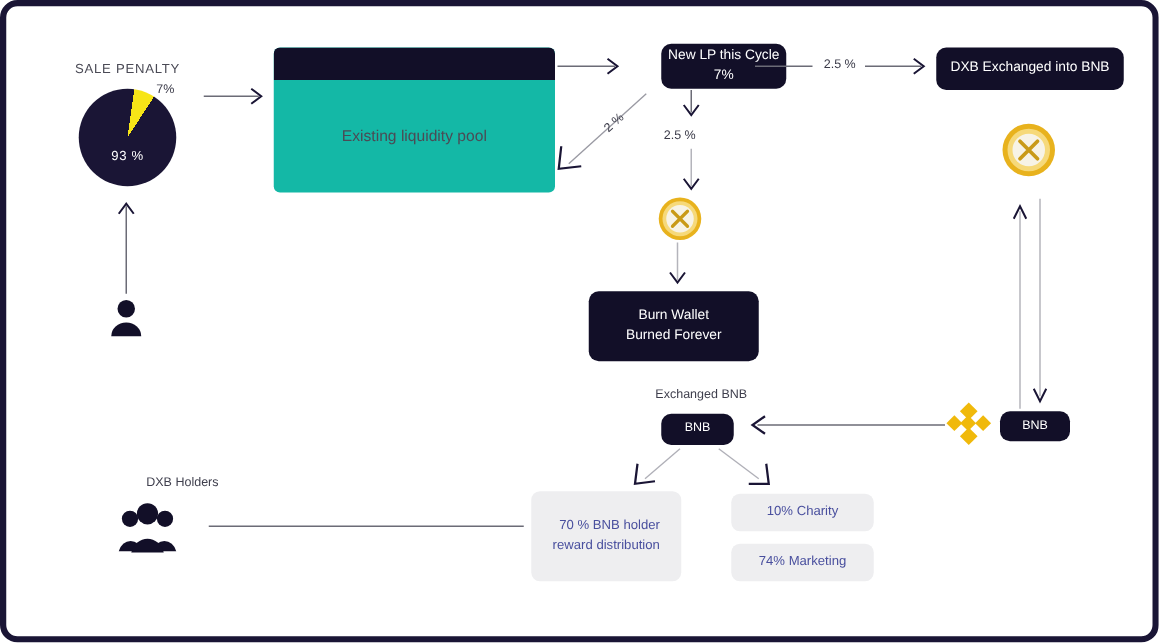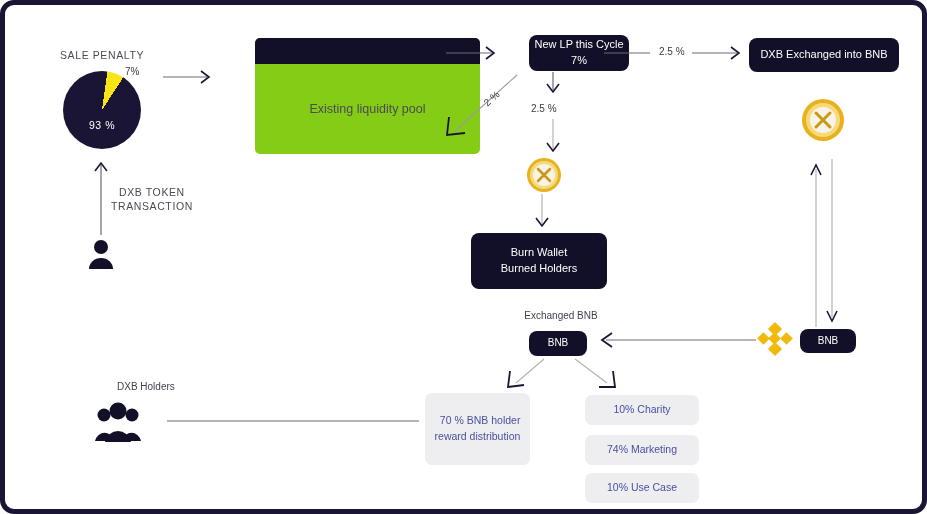--- a/index.html
+++ b/index.html
@@ -84,24 +84,23 @@
     text-align: right;
     font-size: 10.5px;
     line-height: 1.5;
     box-sizing: border-box;
     white-space: pre-line;
   }
   .light-box.accent { color: #494f9e; }
 
   
   .lp-panel {
-    background: #84cc16;
+    background: #14b8a6;
     border-radius: 5px;
     overflow: hidden;
-    margin-left: 36px;
   }
   .lp-head {
     height: 26px;
     background: #120f28;
   }
   .lp-body {
     height: calc(100% - 26px);
     display: flex;
     align-items: center;
     justify-content: center;
@@ -128,22 +127,20 @@
   <svg class="abs" style="left:158px; top:62px;" width="56" height="20">
     <line x1="0" y1="10" x2="44" y2="10" stroke="#6b6b76" stroke-width="1.2"></line>
     <polyline points="38,4 46,10 38,16" fill="none" stroke="#1a1535" stroke-width="1.6"></polyline>
   </svg>
 
   <svg class="abs" style="left:88px; top:152px;" width="16" height="78">
     <line x1="8" y1="78" x2="8" y2="8" stroke="#6b6b76" stroke-width="1.2"></line>
     <polyline points="2,14 8,6 14,14" fill="none" stroke="#1a1535" stroke-width="1.6"></polyline>
   </svg>
 
-  <div class="abs cap" style="left:106px; top:180px; text-align:center;">DXB TOKEN
-TRANSACTION</div>
 
   <svg class="abs" style="left:82px; top:234px;" width="28" height="30">
     <circle cx="14" cy="8" r="7" fill="#120f28"></circle>
     <path d="M2 30 A12 11 0 0 1 26 30 Z" fill="#120f28"></path>
   </svg>
 
   <div class="abs lp-panel" style="left:214px; top:33px; width:225px; height:116px;">
     <div class="lp-head"></div>
     <div class="lp-body">Existing liquidity pool</div>
   </div>
@@ -179,21 +176,21 @@
     <circle cx="18" cy="18" r="11" fill="#f7f3e6"></circle>
     <path d="M12 12 L24 24 M24 12 L12 24" stroke="#c99a18" stroke-width="2.6" stroke-linecap="round"></path>
   </svg>
 
   <svg class="abs" style="left:529px; top:189px;" width="16" height="38">
     <line x1="8" y1="0" x2="8" y2="30" stroke="#b4b4bb" stroke-width="1.2"></line>
     <polyline points="2,24 8,32 14,24" fill="none" stroke="#1a1535" stroke-width="1.6"></polyline>
   </svg>
 
   <div class="abs dark-box" style="left:466px; top:228px; width:136px; height:56px;">Burn Wallet
-Burned Holders</div>
+Burned Forever</div>
 
   <svg class="abs" style="left:599px; top:38px;" width="145" height="20">
     <line x1="0" y1="10" x2="46" y2="10" stroke="#6b6b76" stroke-width="1.2"></line>
     <line x1="88" y1="10" x2="133" y2="10" stroke="#6b6b76" stroke-width="1.2"></line>
     <polyline points="127,4 135,10 127,16" fill="none" stroke="#1a1535" stroke-width="1.6"></polyline>
   </svg>
   <div class="abs pct-label" style="left:654px; top:41px;">2.5 %</div>
 
   <div class="abs dark-box" style="left:744px; top:33px; width:150px; height:34px;">DXB Exchanged into BNB</div>
 
@@ -250,22 +247,21 @@
     <circle cx="39" cy="12" r="6.5" fill="#120f28"></circle>
     <path d="M29 38 A10 12 0 0 1 48 38 Z" fill="#120f28"></path>
     <circle cx="25" cy="8" r="8.5" fill="#120f28"></circle>
     <path d="M12 39 A13.5 15 0 0 1 38 39 Z" fill="#120f28"></path>
   </svg>
 
   <svg class="abs" style="left:162px; top:413px;" width="256" height="6">
     <line x1="0" y1="3" x2="252" y2="3" stroke="#6b6b76" stroke-width="1.2"></line>
   </svg>
 
-  <div class="abs light-box accent" style="left:420px; top:388px; width:105px; height:72px;">70 % BNB holder
+  <div class="abs light-box accent" style="left:420px; top:388px; width:120px; height:72px;">70 % BNB holder
 reward distribution</div>
 
   <div class="abs light-box accent" style="left:580px; top:390px; width:114px; height:30px;">10% Charity</div>
 
   <div class="abs light-box accent" style="left:580px; top:430px; width:114px; height:30px;">74% Marketing</div>
 
-  <div class="abs light-box accent" style="left:580px; top:468px; width:114px; height:30px;">10% Use Case</div>
 
 </div>
 
 </body></html>

